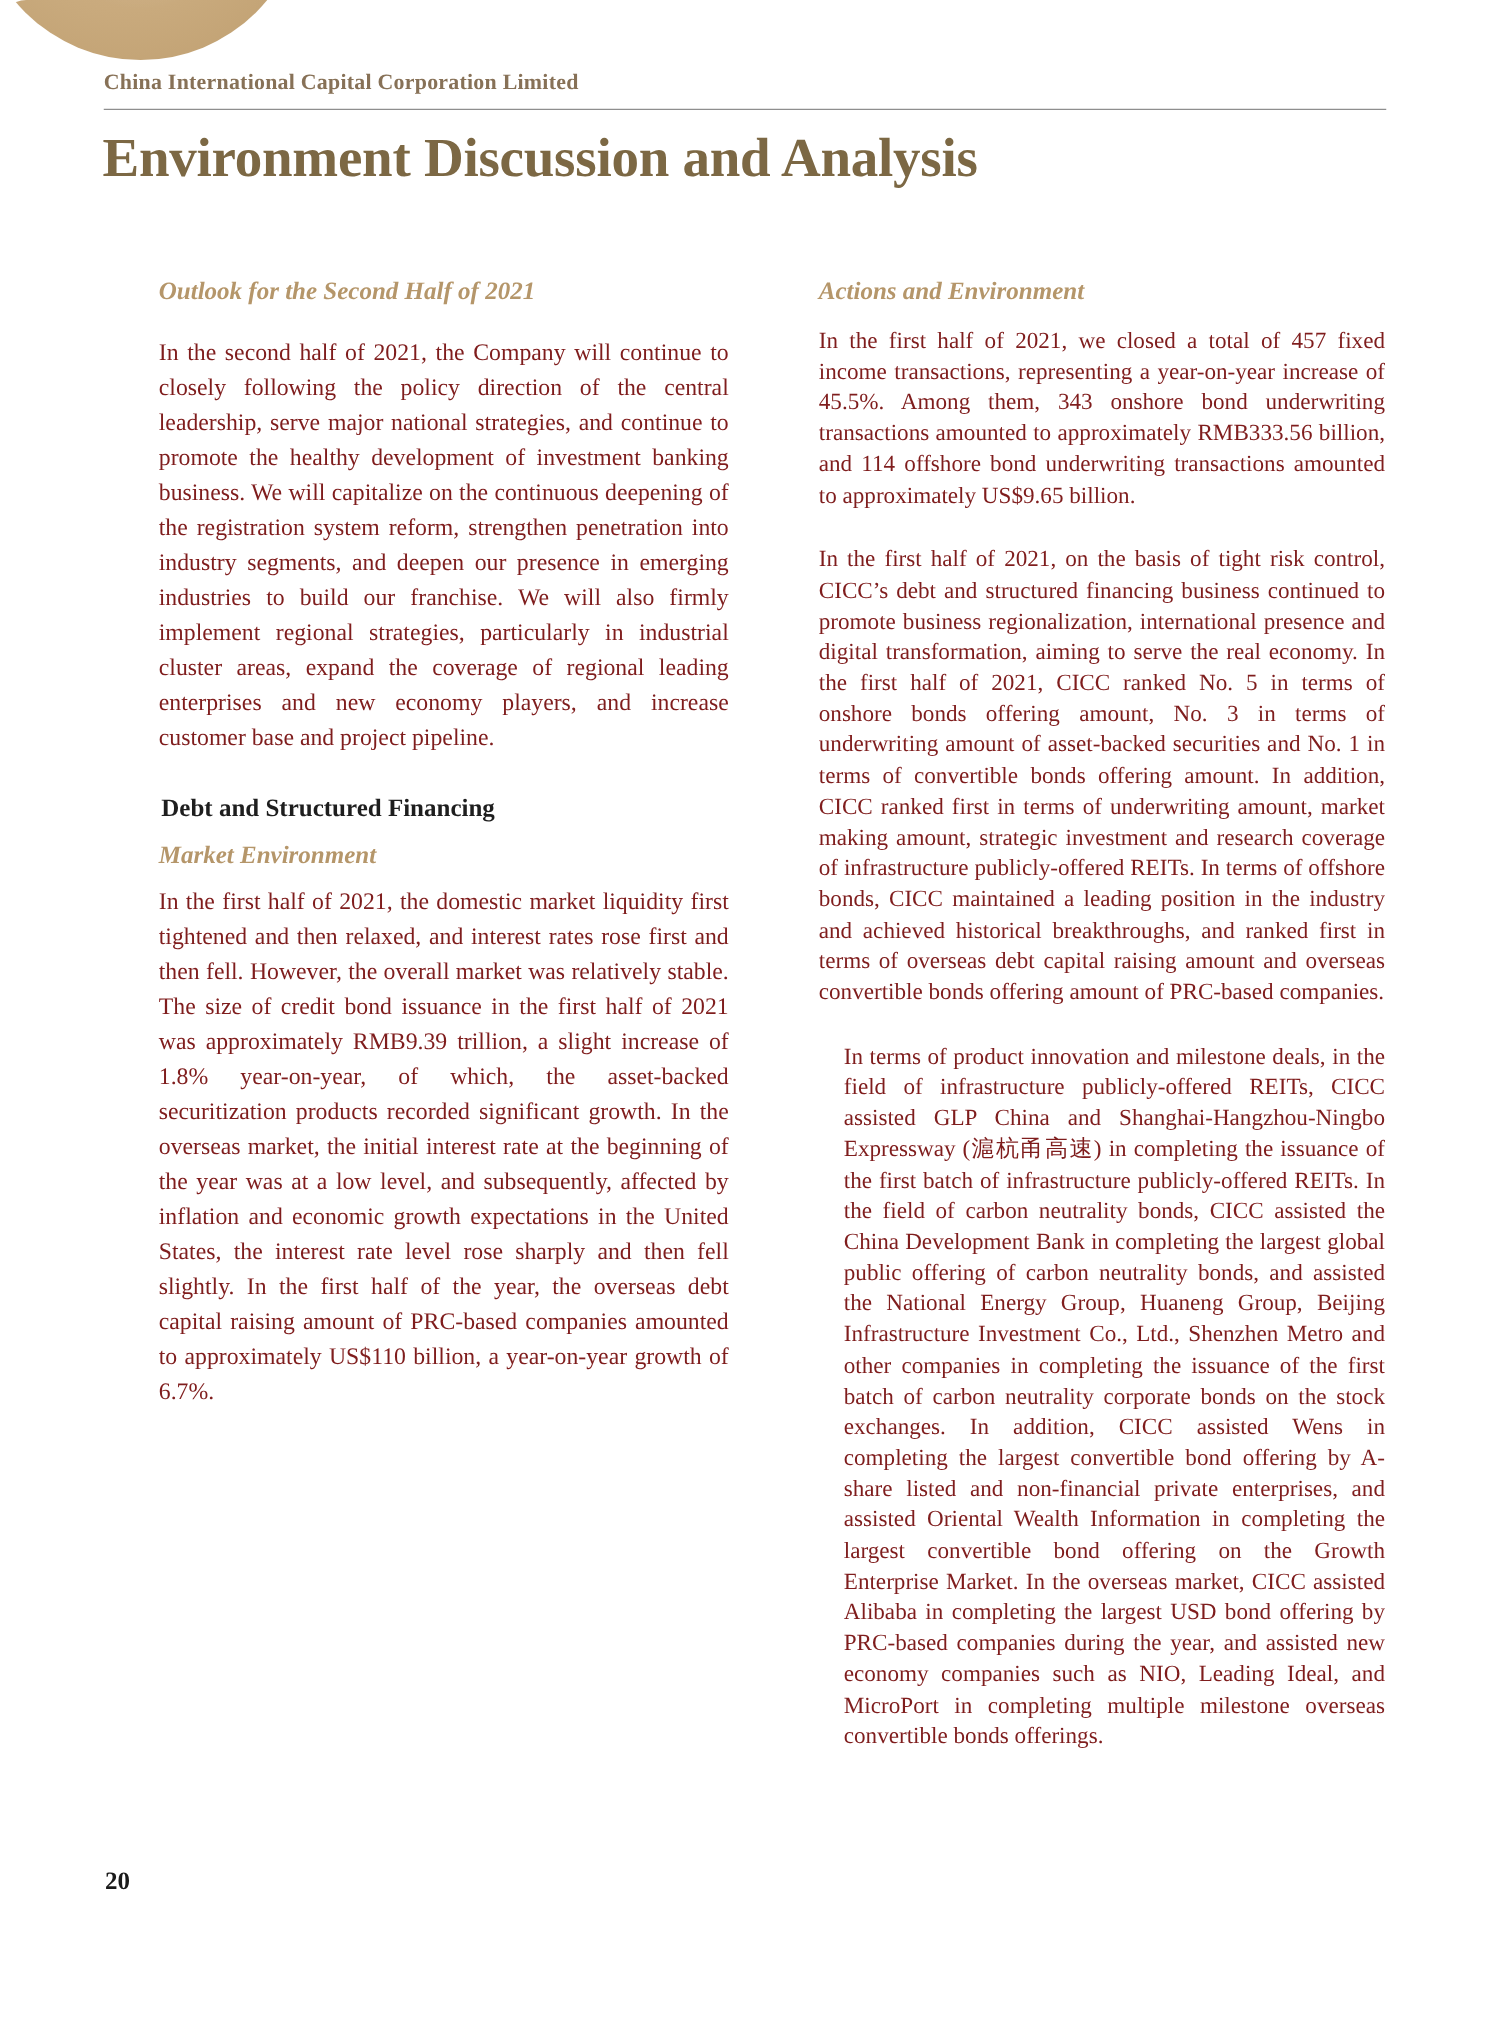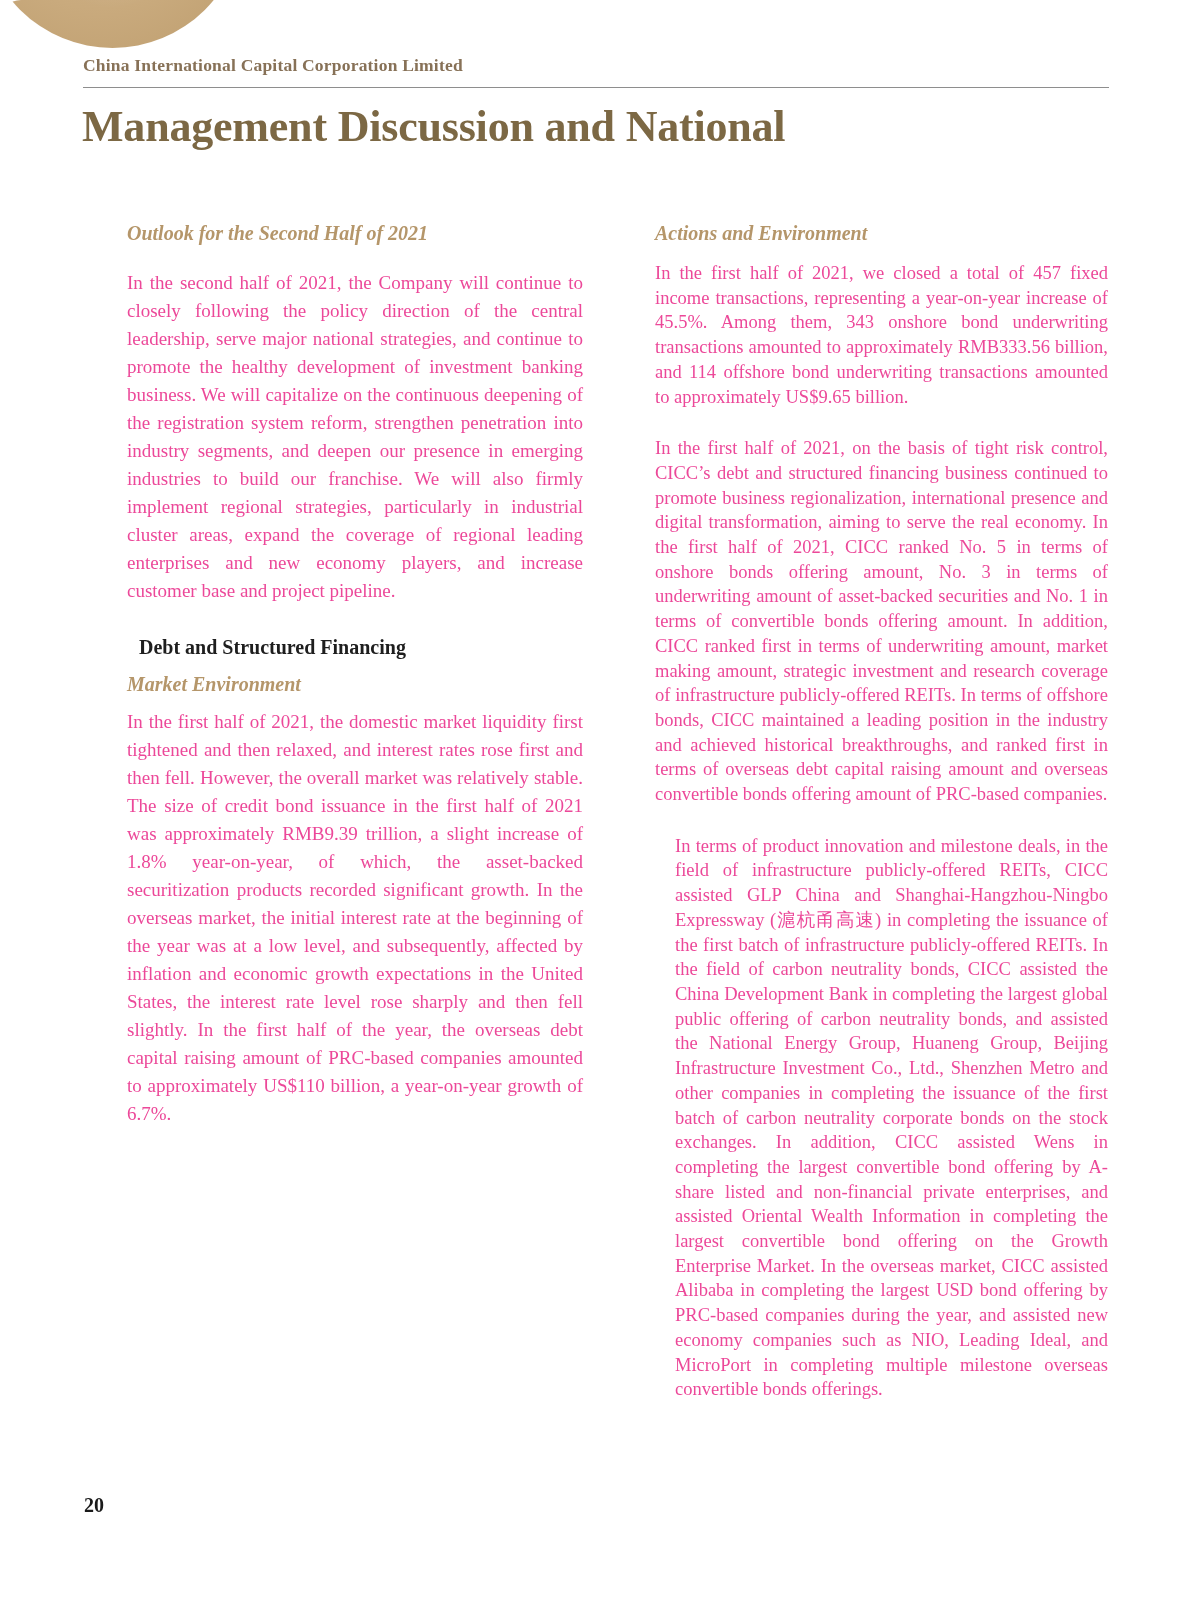--- a/index.html
+++ b/index.html
@@ -58,24 +58,24 @@
     font-size: 20px;
     font-weight: bold;
     font-style: italic;
     color: #b5966a;
     margin: 0 0 24px 0;
   }
   .black-heading {
     font-size: 20px;
     font-weight: bold;
     color: #1e1e1e;
-    margin: 0 0 14px 12px;
+    margin: 0 0 14px 2px;
   }
   .body-text {
-    color: #ec4899;
+    color: #7f1d1d;
     text-align: justify;
   }
   .col-left .body-text {
     font-size: 19px;
     line-height: 28px;
   }
   .col-left .para-outlook { margin: 0 0 31px 0; }
   .col-left .gold-sub { margin: 0 0 12px 0; }
   .col-right .gold-heading { margin: 0 0 16px 0; }
   .col-right .body-text {
@@ -97,21 +97,21 @@
 
 <div class="page">
 
   <div class="seal"></div>
 
   <header class="page-header">
     <div class="company-name">China International Capital Corporation Limited</div>
     <div class="header-rule"></div>
   </header>
 
-  <h1 class="doc-title">Management Discussion and National</h1>
+  <h1 class="doc-title">Environment Discussion and Analysis</h1>
 
   <section class="col col-left">
     <h2 class="gold-heading">Outlook for the Second Half of 2021</h2>
     <p class="body-text para-outlook">In the second half of 2021, the Company will continue to closely following the policy direction of the central leadership, serve major national strategies, and continue to promote the healthy development of investment banking business. We will capitalize on the continuous deepening of the registration system reform, strengthen penetration into industry segments, and deepen our presence in emerging industries to build our franchise. We will also firmly implement regional strategies, particularly in industrial cluster areas, expand the coverage of regional leading enterprises and new economy players, and increase customer base and project pipeline.</p>
     <h2 class="black-heading">Debt and Structured Financing</h2>
     <h2 class="gold-heading gold-sub">Market Environment</h2>
     <p class="body-text">In the first half of 2021, the domestic market liquidity first tightened and then relaxed, and interest rates rose first and then fell. However, the overall market was relatively stable. The size of credit bond issuance in the first half of 2021 was approximately RMB9.39 trillion, a slight increase of 1.8% year-on-year, of which, the asset-backed securitization products recorded significant growth. In the overseas market, the initial interest rate at the beginning of the year was at a low level, and subsequently, affected by inflation and economic growth expectations in the United States, the interest rate level rose sharply and then fell slightly. In the first half of the year, the overseas debt capital raising amount of PRC-based companies amounted to approximately US$110 billion, a year-on-year growth of 6.7%.</p>
   </section>
 
   <section class="col col-right">

